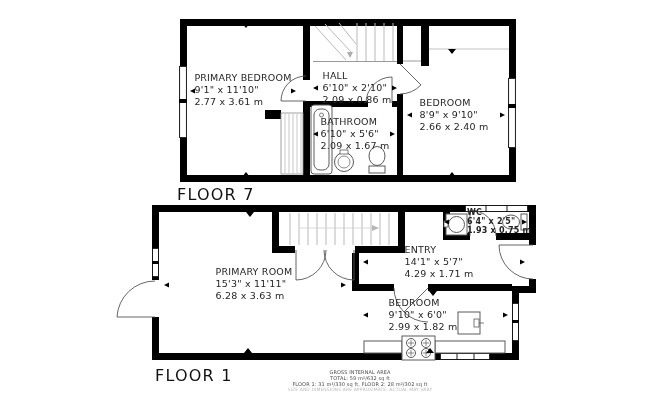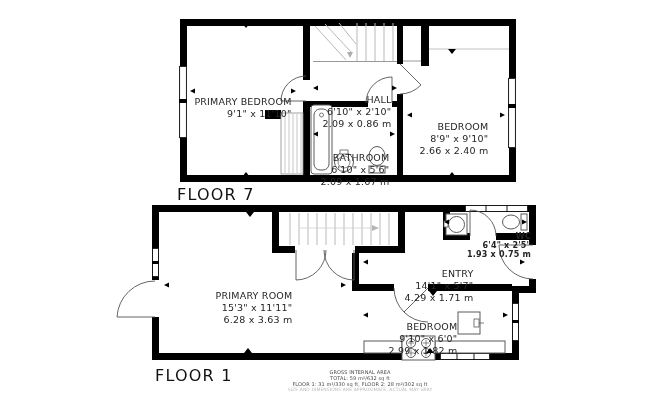--- a/index.html
+++ b/index.html
@@ -2,22 +2,22 @@
 <html><head>
 <meta charset="utf-8">
 <style>
   html,body{margin:0;padding:0;}
   body{
     width:650px;height:406px;position:relative;background:#fff;overflow:hidden;
     font-family:"DejaVu Sans","Liberation Sans",sans-serif;
   }
   #plan-svg{position:absolute;left:0;top:0;}
   .lbl{
-    position:absolute;transform:translateX(-50%);text-align:right;
-    font-size:9.5px;line-height:12px;color:#252525;white-space:nowrap;letter-spacing:.2px;margin-top:24px;
+    position:absolute;transform:translateX(-50%);text-align:left;
+    font-size:9.5px;line-height:12px;color:#252525;white-space:nowrap;letter-spacing:.2px;
   }
   .lbl.sm{font-size:8px;line-height:9px;font-weight:bold;}
   .floor-title{
     position:absolute;font-size:16px;color:#111;letter-spacing:1.2px;white-space:nowrap;
   }
   .footer{
     position:absolute;left:70px;right:0;top:369px;text-align:center;
     font-size:5px;line-height:6px;color:#4a4a4a;letter-spacing:.1px;
   }
   .footer .l4{color:#b9b9b9;font-size:4.5px;}
@@ -265,29 +265,30 @@
     </g>
   </g>
 </svg>
 
 <div class="floor-title" style="left:177px;top:185px">FLOOR 7</div>
 <div class="floor-title" style="left:155px;top:366px">FLOOR 1</div>
 
 <div class="lbl" style="left:243px;top:72px">
   <div>PRIMARY BEDROOM</div>
   <div>9'1" x 11'10"</div>
+  <div>2.77 x 3.61 m</div>
 </div>
 
 <div class="lbl" style="left:357px;top:70px">
   <div>HALL</div>
   <div>6'10" x 2'10"</div>
   <div>2.09 x 0.86 m</div>
 </div>
 
-<div class="lbl" style="left:355px;top:128px">
+<div class="lbl" style="left:355px;top:116px">
   <div>BATHROOM</div>
   <div>6'10" x 5'6"</div>
   <div>2.09 x 1.67 m</div>
 </div>
 
 <div class="lbl" style="left:454px;top:97px">
   <div>BEDROOM</div>
   <div>8'9" x 9'10"</div>
   <div>2.66 x 2.40 m</div>
 </div>

